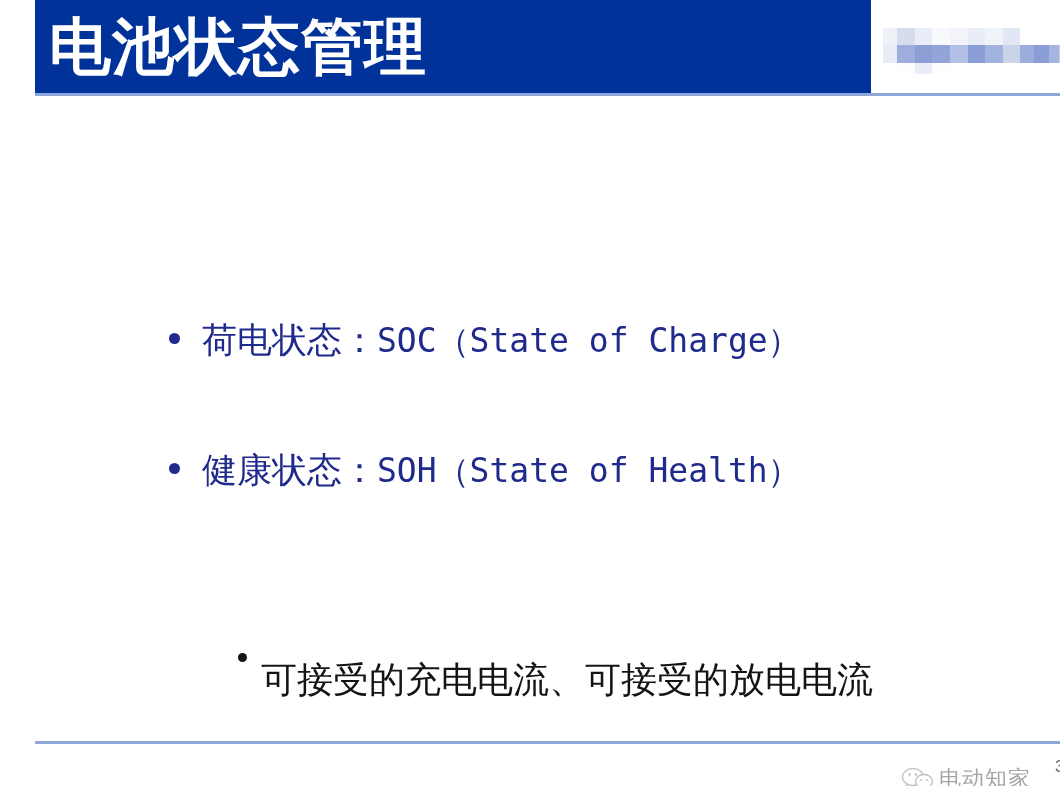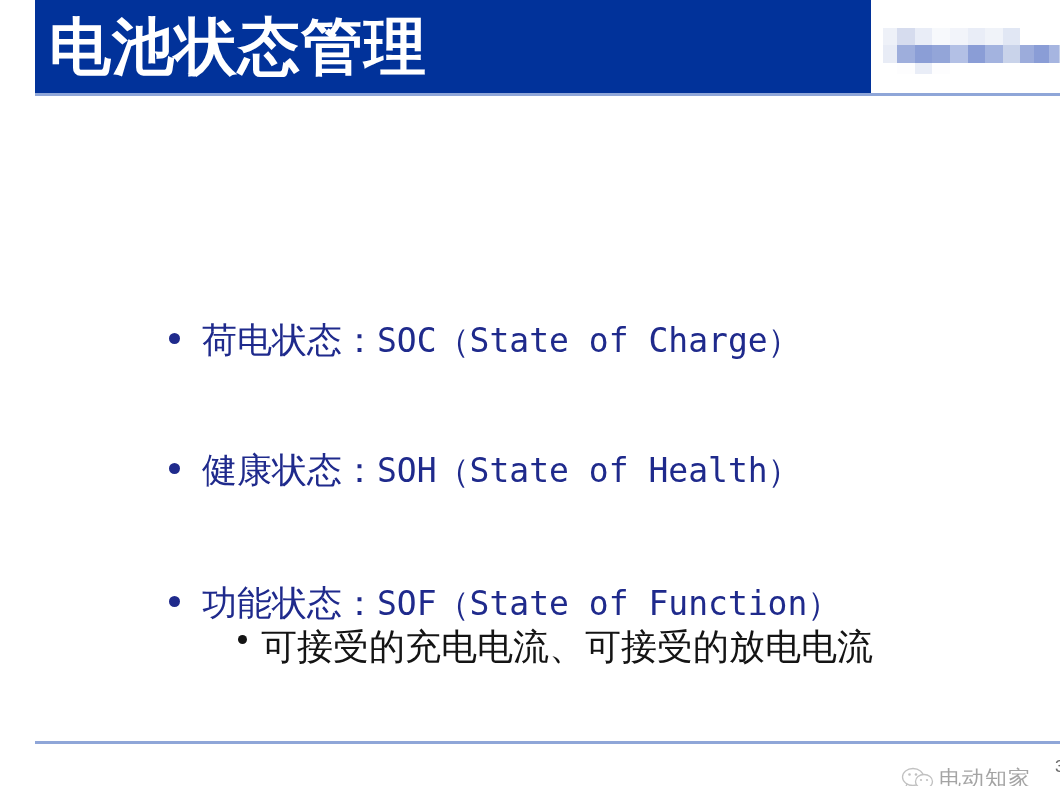--- a/index.html
+++ b/index.html
@@ -130,24 +130,25 @@
   }
 
   #l2-row-0 { top: 226px; }
   #l2-row-1 { top: 356px; }
   #l2-row-2 { top: 489px; }
 
   
   #l3-row {
     position: absolute;
     left: 203px;
-    top: 532px;
-    display: flex;
-    align-items: center;
-    white-space: nowrap;
+    top: 568px;
+    display: flex;
+    align-items: flex-start;
+    white-space: nowrap;
+    font-family: Liberation Mono, monospace;
   }
   #l3-bullet {
     display: inline-block;
     width: 9px;
     height: 9px;
     border-radius: 50%;
     background: #141414;
     margin-right: 14px;
     position: relative;
     top: -8px;
@@ -247,25 +248,20 @@
       <span class="l2-cn">荷电状态：</span>
       <span class="l2-en">SOC（State of Charge）</span>
     </div>
 
     <div class="l2-row" id="l2-row-1">
       <span class="l2-bullet"></span>
       <span class="l2-cn">健康状态：</span>
       <span class="l2-en">SOH（State of Health）</span>
     </div>
 
-    <div class="l2-row" id="l2-row-2">
-      <span class="l2-bullet"></span>
-      <span class="l2-cn">功能状态：</span>
-      <span class="l2-en">SOF（State of Function）</span>
-    </div>
 
     <div id="l3-row">
       <span id="l3-bullet"></span>
       <span id="l3-text">可接受的充电电流、可接受的放电电流</span>
     </div>
 
   </div>
 
   <div id="footer-rule"></div>
 

